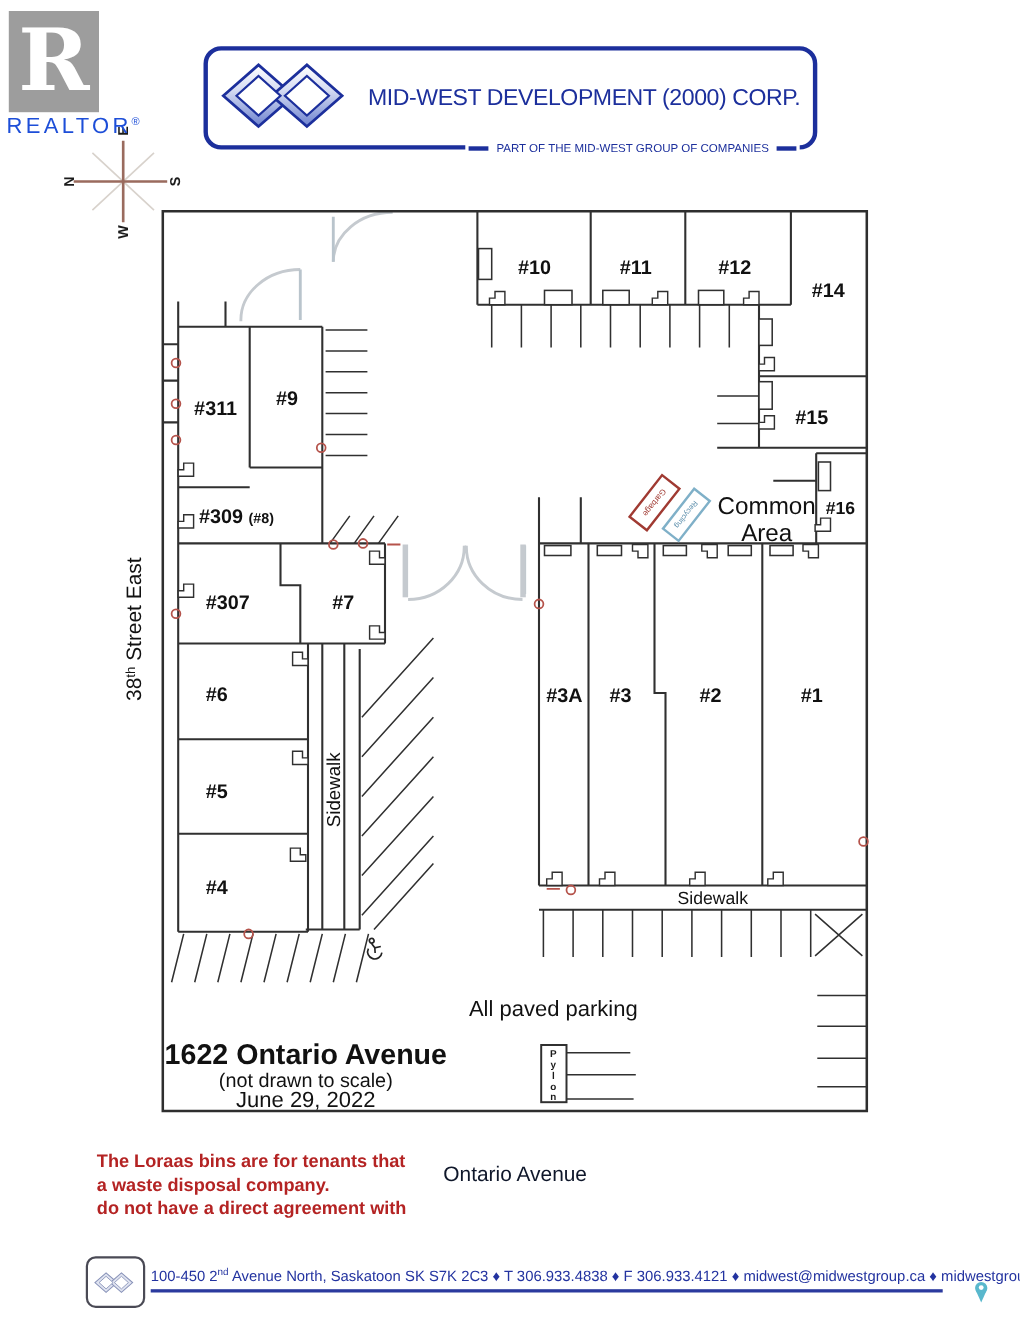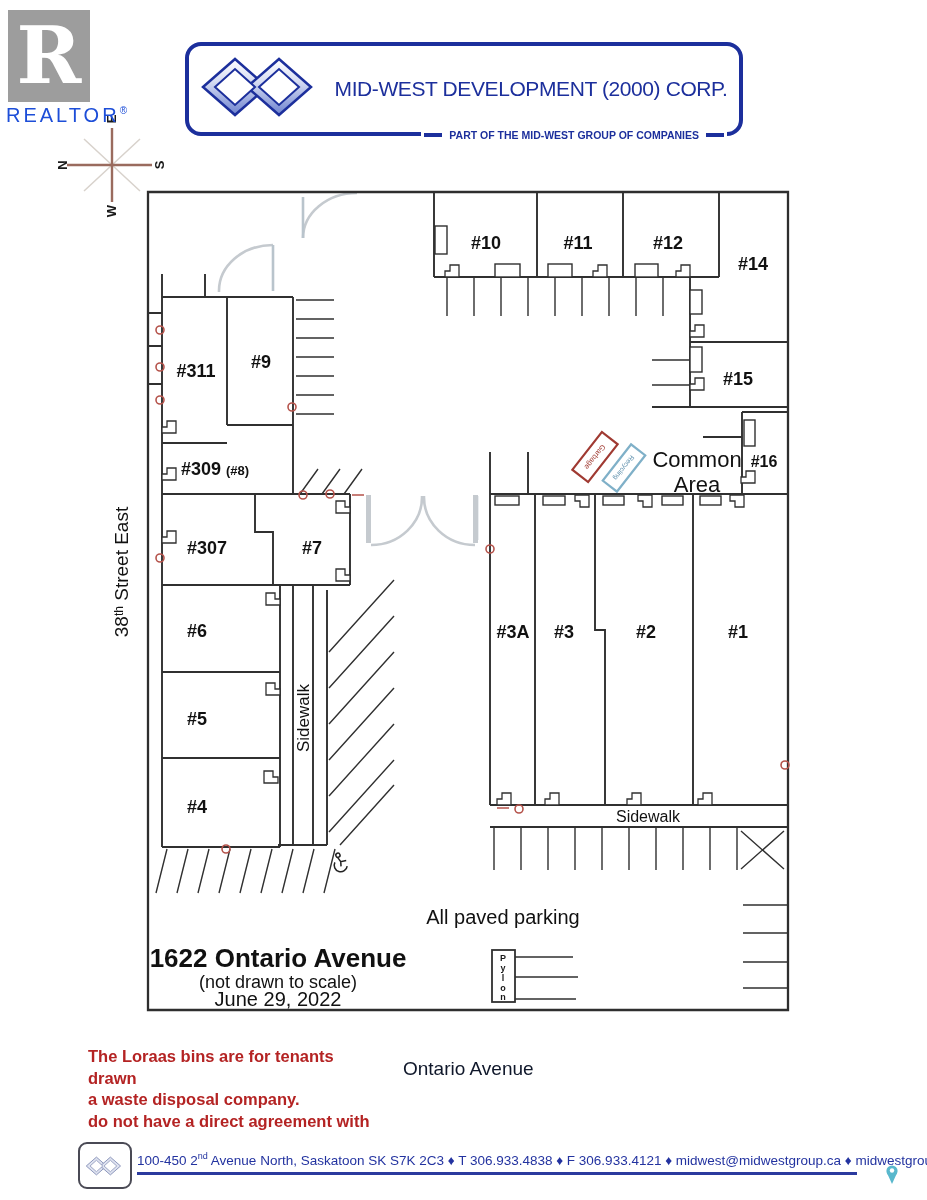--- a/index.html
+++ b/index.html
@@ -11,21 +11,21 @@
      display:flex;align-items:center;justify-content:center;}
   #realtor-r{font-family:"DejaVu Serif", serif;font-weight:bold;font-size:78px;color:#ffffff;line-height:1;}
   #realtor-word{left:6px;top:104px;font-size:20px;letter-spacing:3px;color:#1d4ed8;text-align:center;}
   #realtor-word sup{font-size:10px;letter-spacing:0;}
   
   #header-banner{left:185px;top:42px;width:550px;height:86px;border:4px solid #1c2f9c;border-radius:16px;background:#fff;}
   #header-logo{left:10px;top:9px;}
   #header-title{left:140px;right:6px;top:0;bottom:0;display:flex;align-items:center;justify-content:center;
      font-weight:normal;font-size:21px;letter-spacing:-0.4px;color:#1c2f9c;white-space:nowrap;}
   #header-tagline{right:12px;bottom:-9px;display:flex;align-items:center;gap:7px;background:#ffffff;padding:0 3px;}
-  #header-tagline .tg-text{font-weight:bold;font-size:10.5px;color:#1c2f9c;white-space:nowrap;}
+  #header-tagline .tg-text{font-weight:normal;font-size:10.5px;color:#1c2f9c;white-space:nowrap;}
   .tg-dash{display:inline-block;width:18px;height:4px;background:#1c2f9c;}
   
   #loraas-note{left:88px;top:1046px;width:290px;font-weight:bold;font-size:16.5px;line-height:21.5px;color:#b42323;}
   #ontario-ave{left:403px;top:1058px;font-size:19px;color:#0f172a;}
   
   #footer-logo-box{left:78px;top:1142px;width:50px;height:43px;border:2px solid #4a4a55;border-radius:9px;
      display:flex;align-items:center;justify-content:center;background:#fff;}
   #footer-text{left:137px;top:1151px;font-size:13.5px;color:#2333a0;white-space:nowrap;}
   #footer-text sup{font-size:9px;}
   #footer-rule{left:137px;top:1172px;width:720px;height:3px;background:#2b3a9e;}
@@ -234,21 +234,21 @@
   </svg>
   <div class="abs" id="header-title">MID-WEST DEVELOPMENT (2000) CORP.</div>
   <div class="abs" id="header-tagline">
     <span class="tg-dash"></span>
     <span class="tg-text">PART OF THE MID-WEST GROUP OF COMPANIES</span>
     <span class="tg-dash"></span>
   </div>
 </div>
 
 <div class="abs" id="loraas-note">
-  <div>The Loraas bins are for tenants drawn</div>
+  <div>The Loraas bins are for tenants that</div>
   <div>a waste disposal company.</div>
   <div>do not have a direct agreement with</div>
 </div>
 
 <div class="abs" id="ontario-ave">Ontario Avenue</div>
 
 <div class="abs" id="footer-logo-box">
   <svg width="40" height="24" viewBox="0 0 126 64">
     <path d="M4,32 L36,4 L68,32 L36,60 Z" fill="#dfe3f0" stroke="#8892b8" stroke-width="3"></path>
     <path d="M48,32 L80,4 L112,32 L80,60 Z" fill="#dfe3f0" stroke="#8892b8" stroke-width="3"></path>

